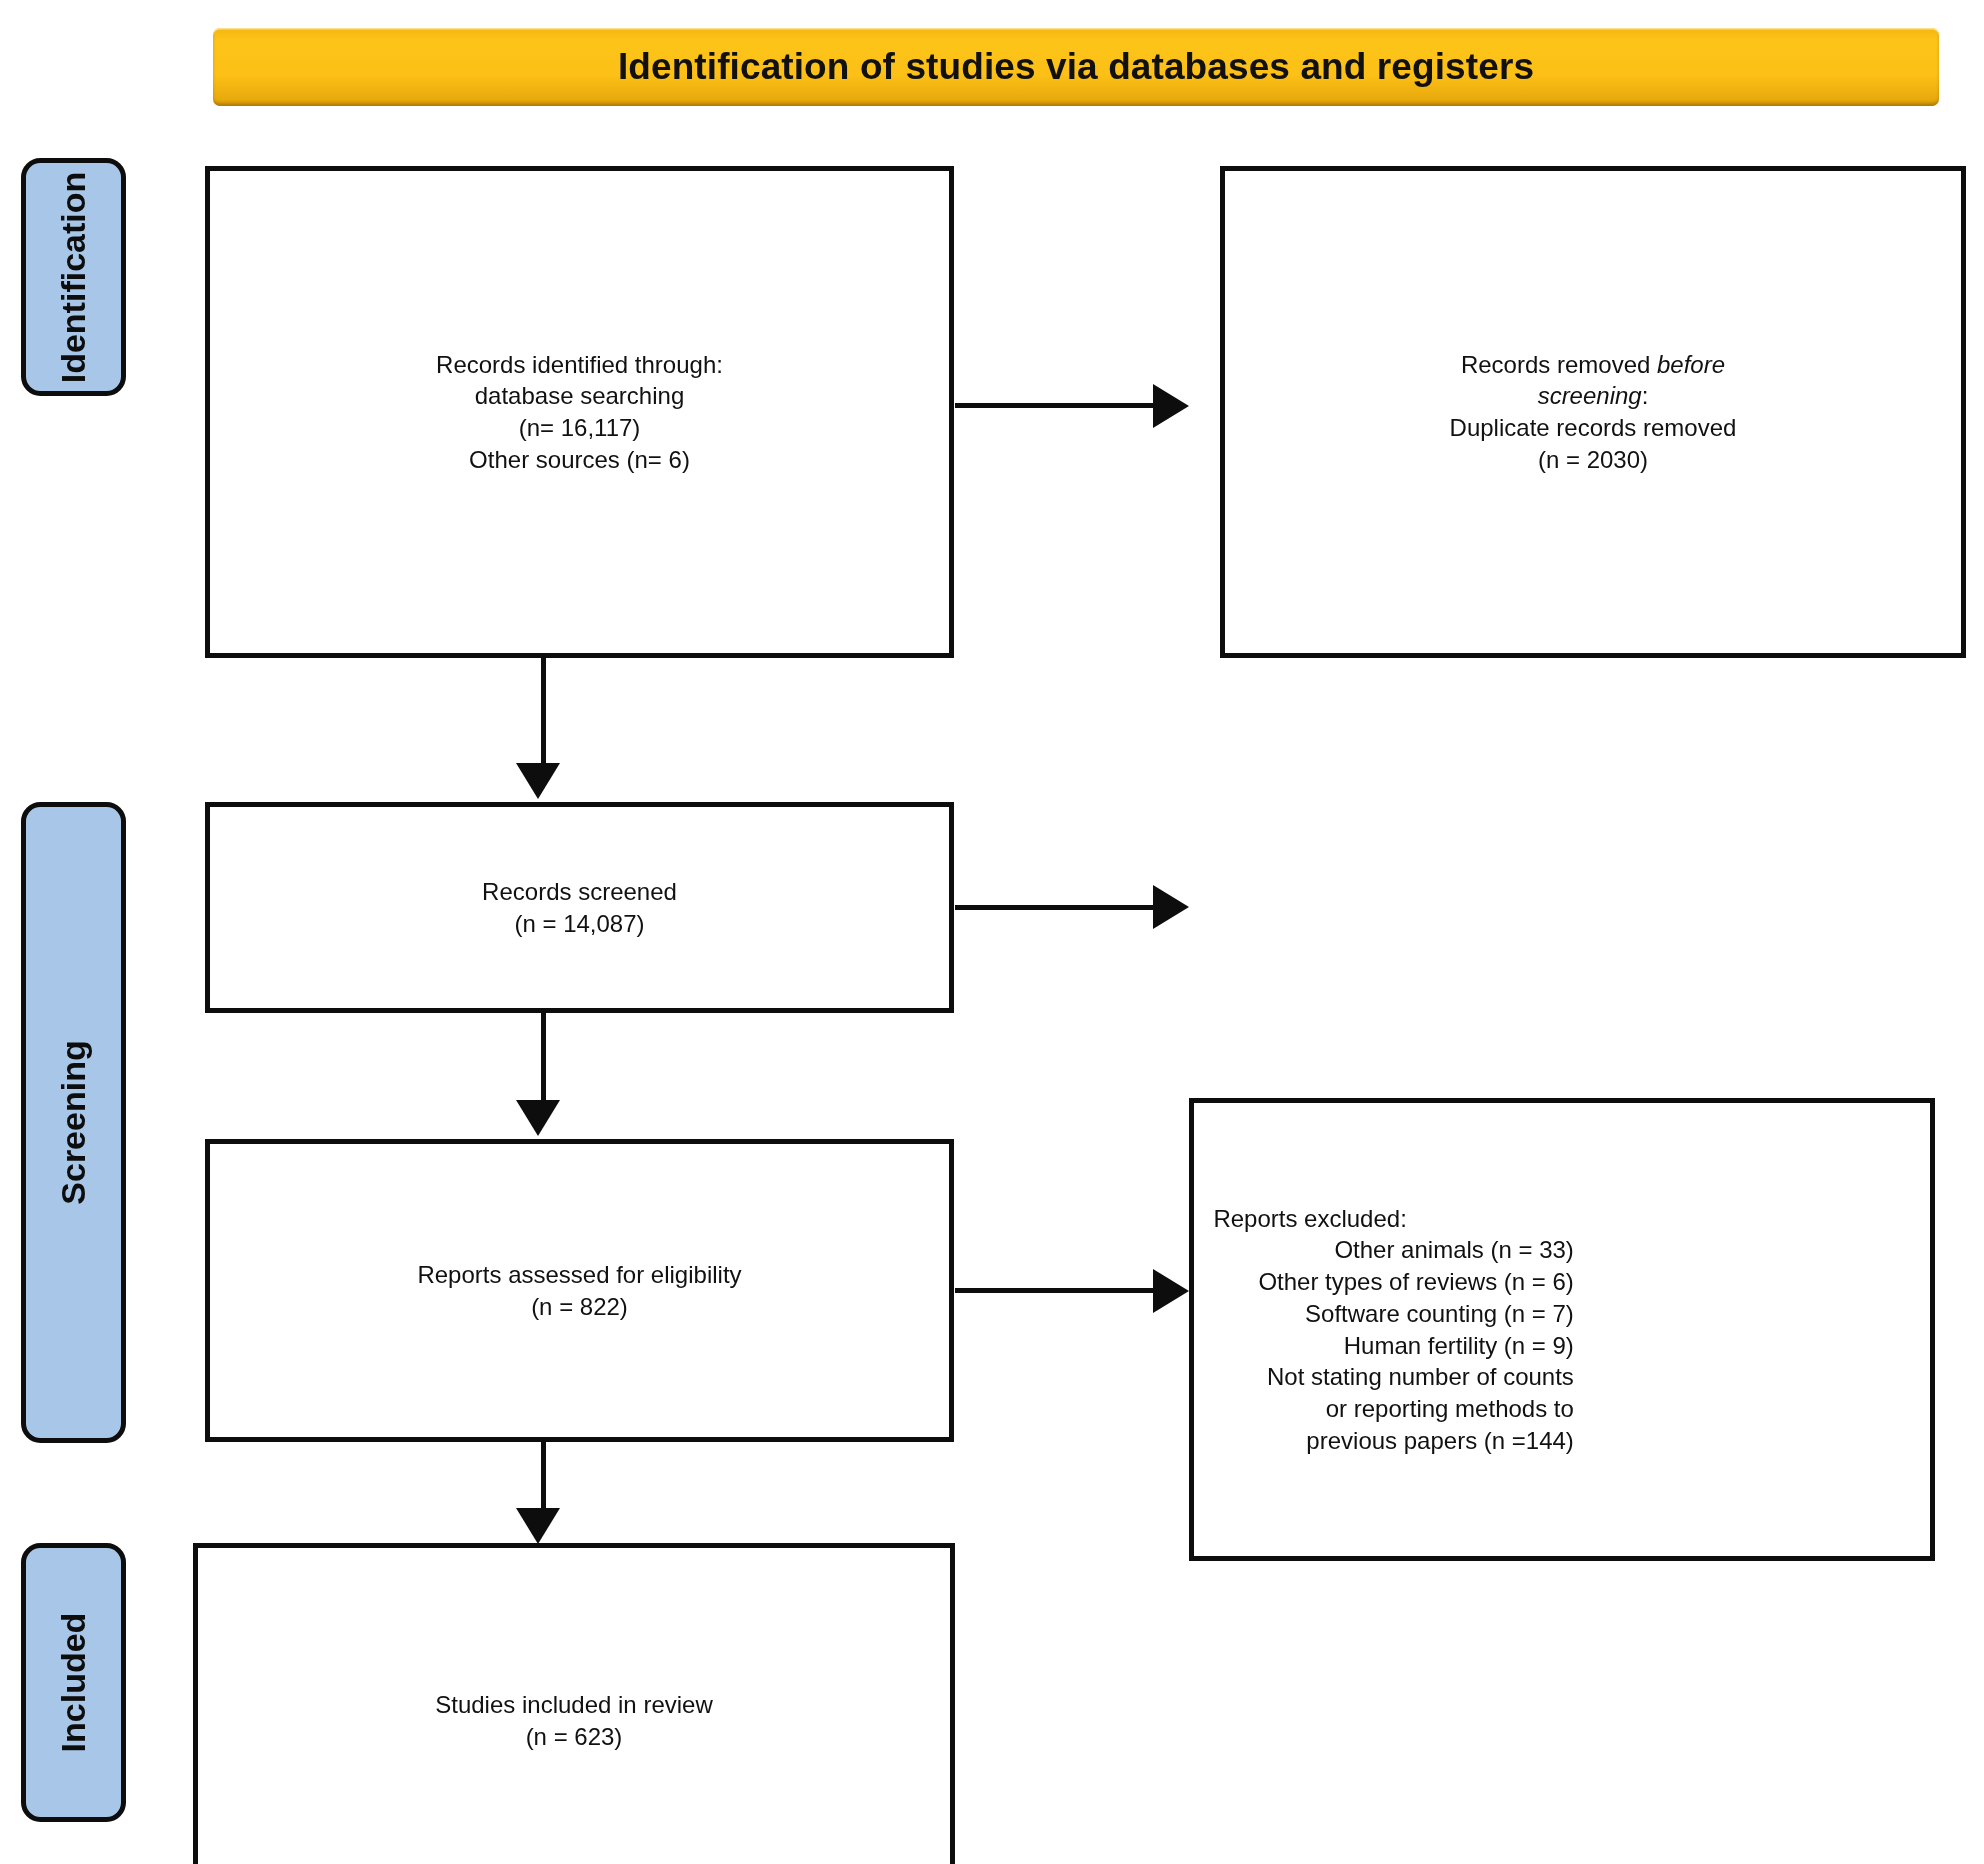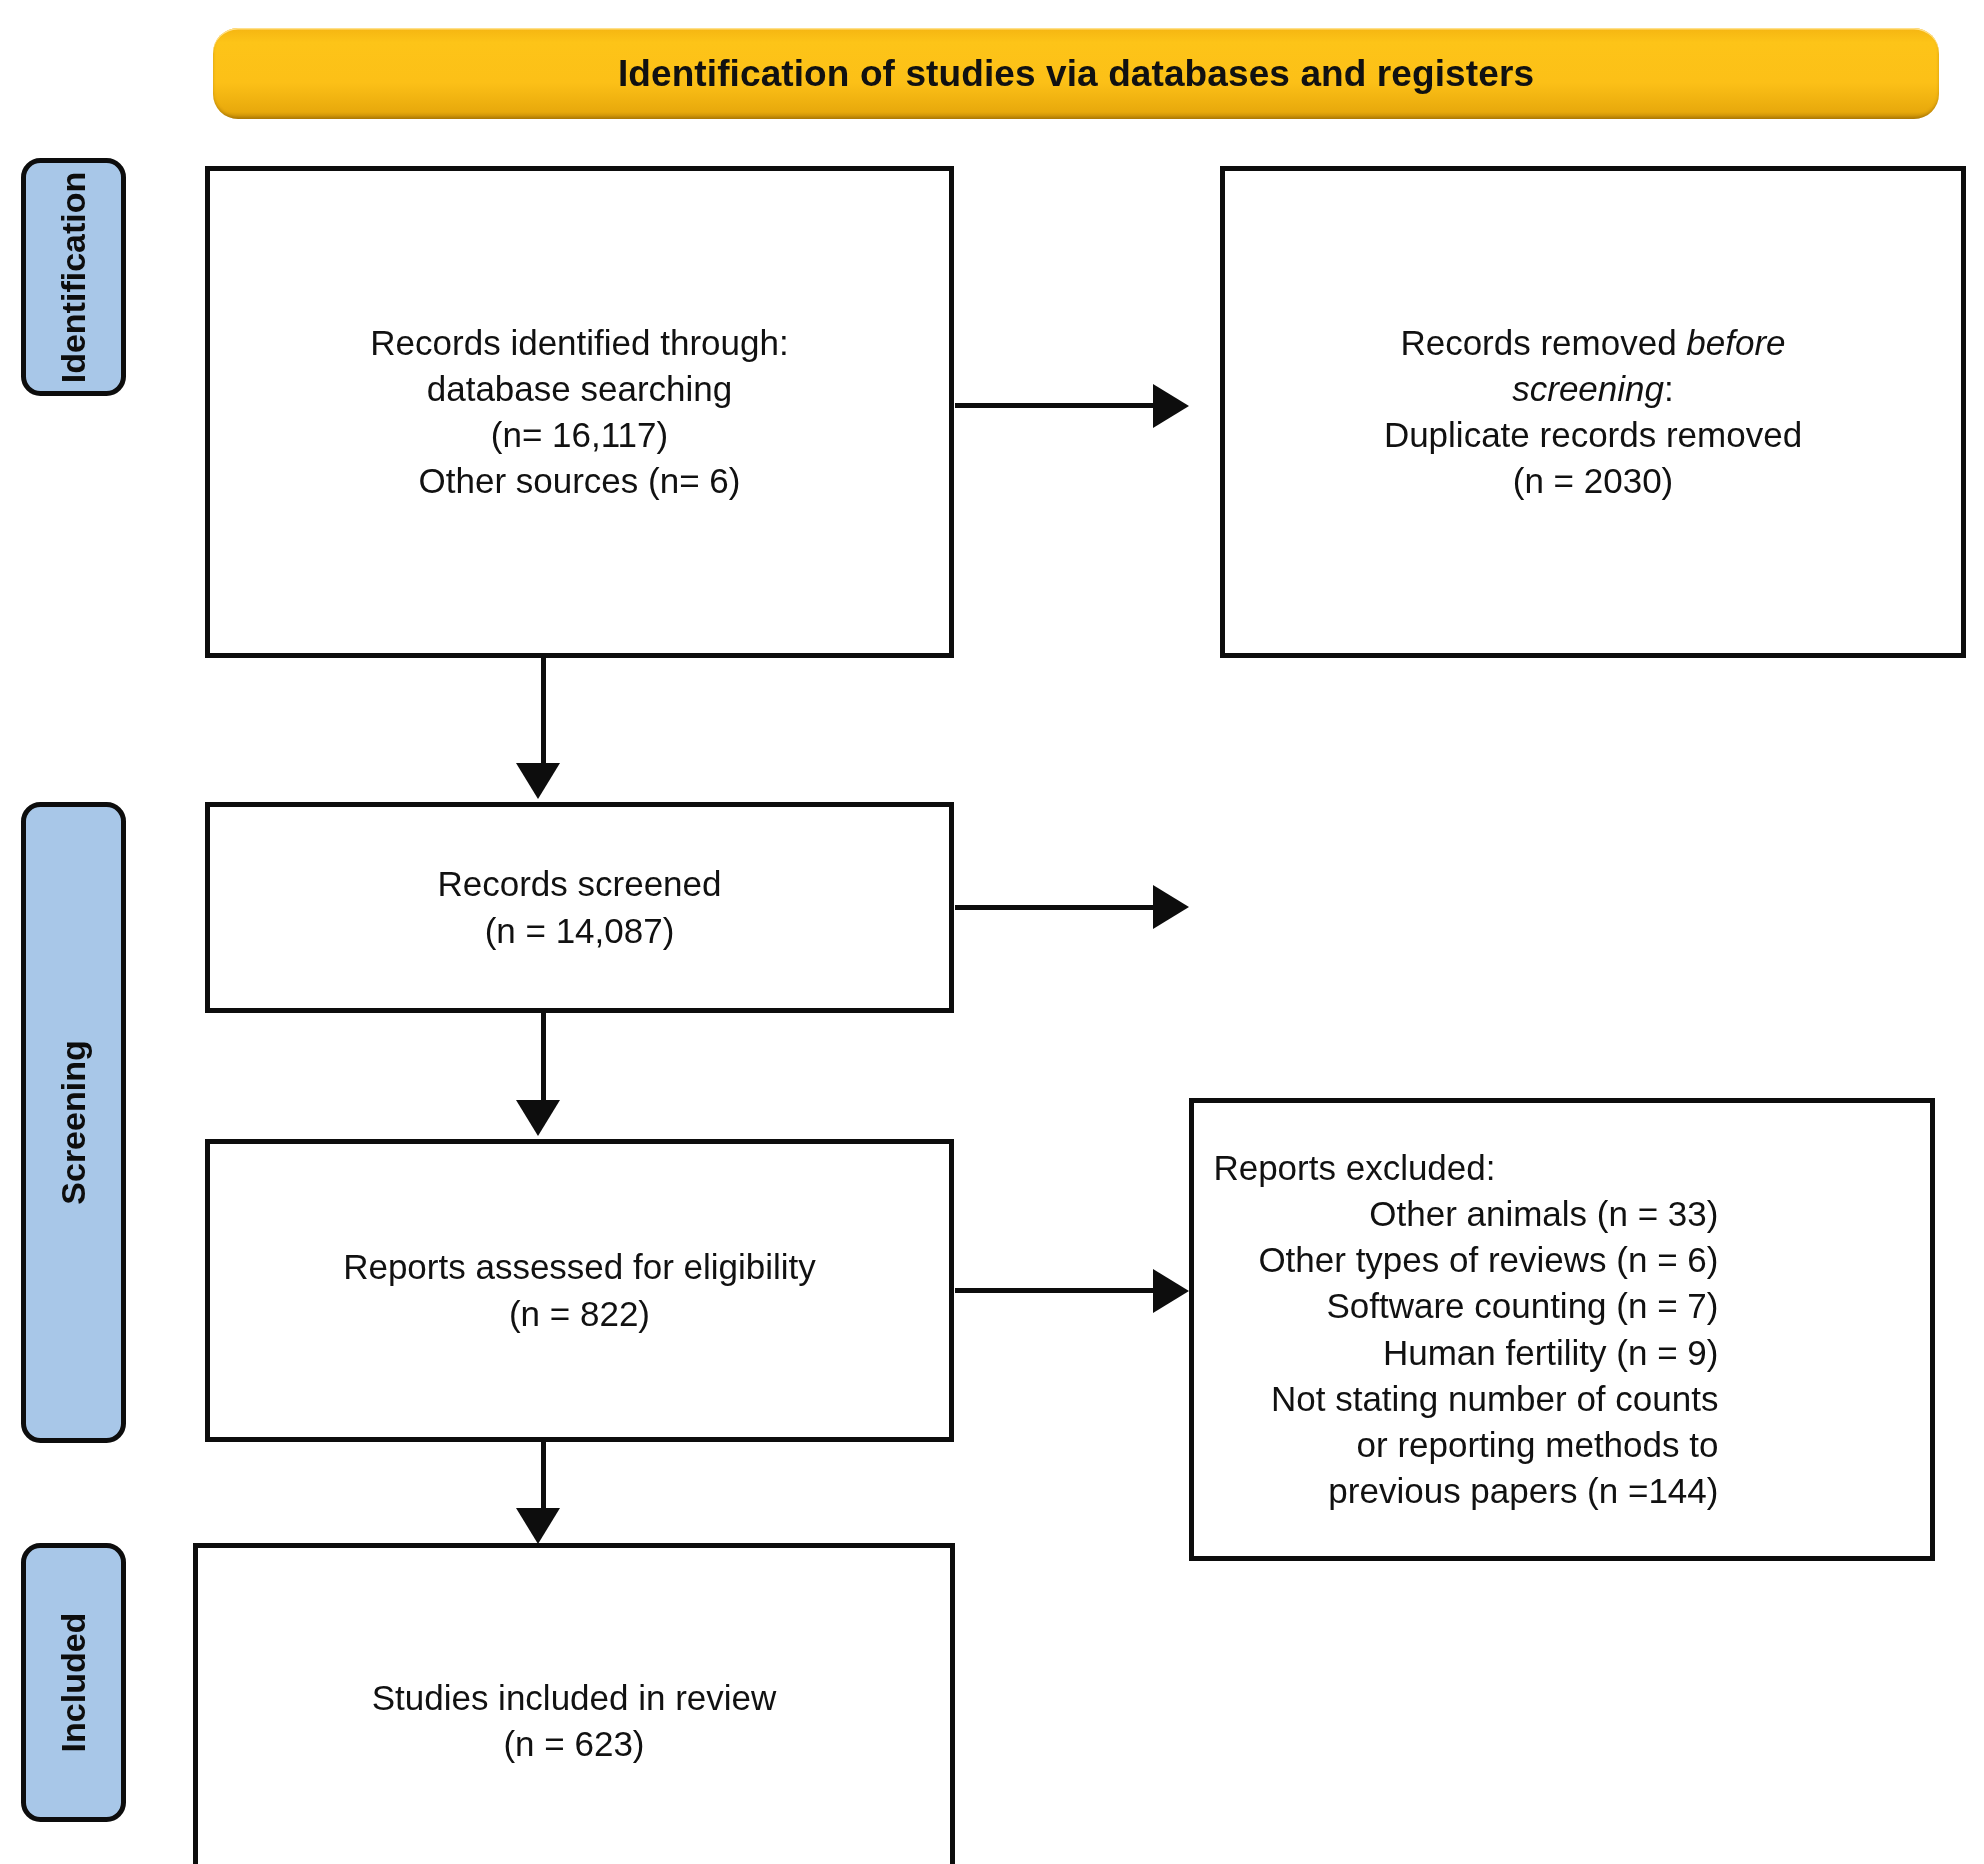--- a/index.html
+++ b/index.html
@@ -15,22 +15,22 @@
     font-family: "Liberation Sans", sans-serif;
     overflow: hidden;
   }
 
   
   .banner {
     position: absolute;
     left: 213px;
     top: 28px;
     width: 1726px;
-    height: 91px;
-    border-radius: 25px;
+    height: 78px;
+    border-radius: 7px;
     background: linear-gradient(to bottom, #f5b511 0%, #fdc418 16%, #fcc017 60%, #e8a90c 92%, #c88f07 100%);
     box-shadow: inset 0 1.5px 0 #ffe08a, inset 0 -2.2px 3px rgba(120,80,0,.35);
     display: flex;
     align-items: center;
     justify-content: center;
     box-sizing: border-box;
   }
   .banner-text {
     font-size: 37px;
     font-weight: bold;
@@ -67,21 +67,21 @@
     background: #ffffff;
     border: 5.2px solid #0d0d0d;
     box-sizing: border-box;
     display: flex;
     align-items: center;
     padding: 13.4px 19.4px;
   }
   .box.center { justify-content: center; text-align: center; }
   .box.left   { justify-content: flex-start; text-align: left; }
   .box-text {
-    font-size: 35px;
+    font-size: 24px;
     line-height: 1.32;
     color: #111111;
     width: 100%;
   }
   .box.left .box-text { width: auto; }
   .indent { padding-left: 45px; display: block; text-align: right; }
   .ital { font-style: italic; }
 
   #box-identified   { left: 205px;  top: 166px;  width: 749px; height: 492px; }
   #box-removed      { left: 1220px; top: 166px;  width: 746px;  height: 492px; }

